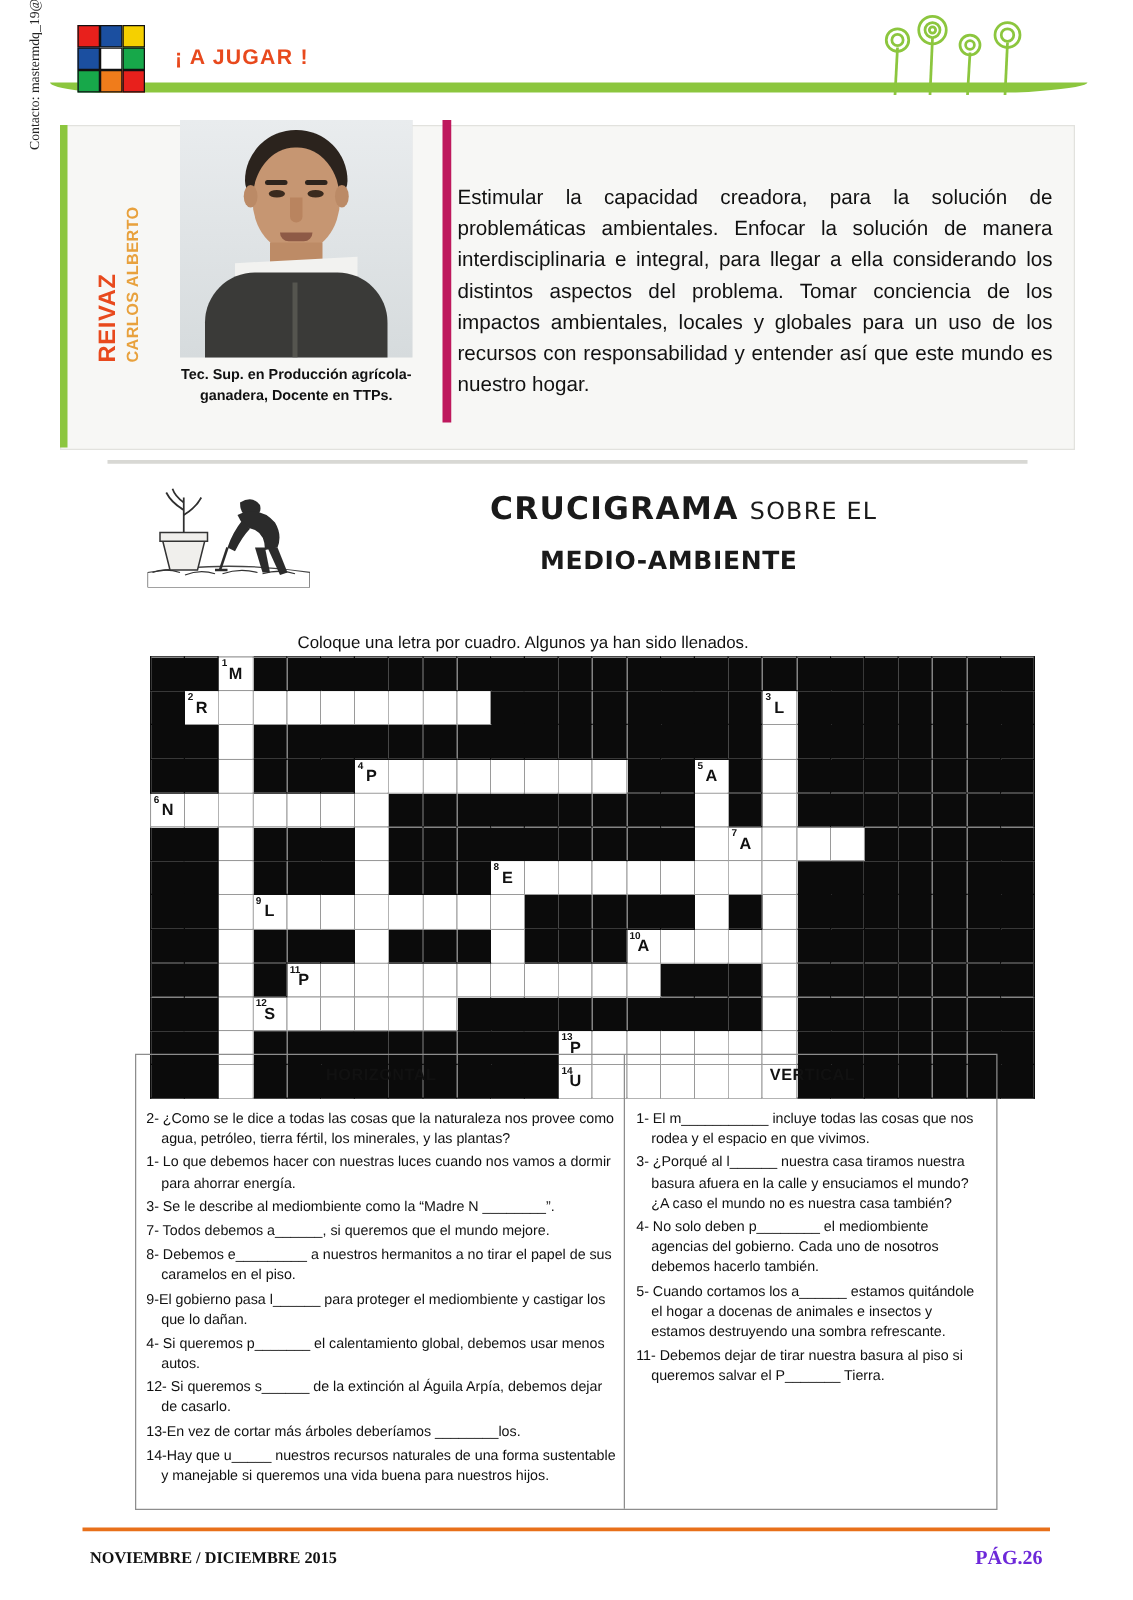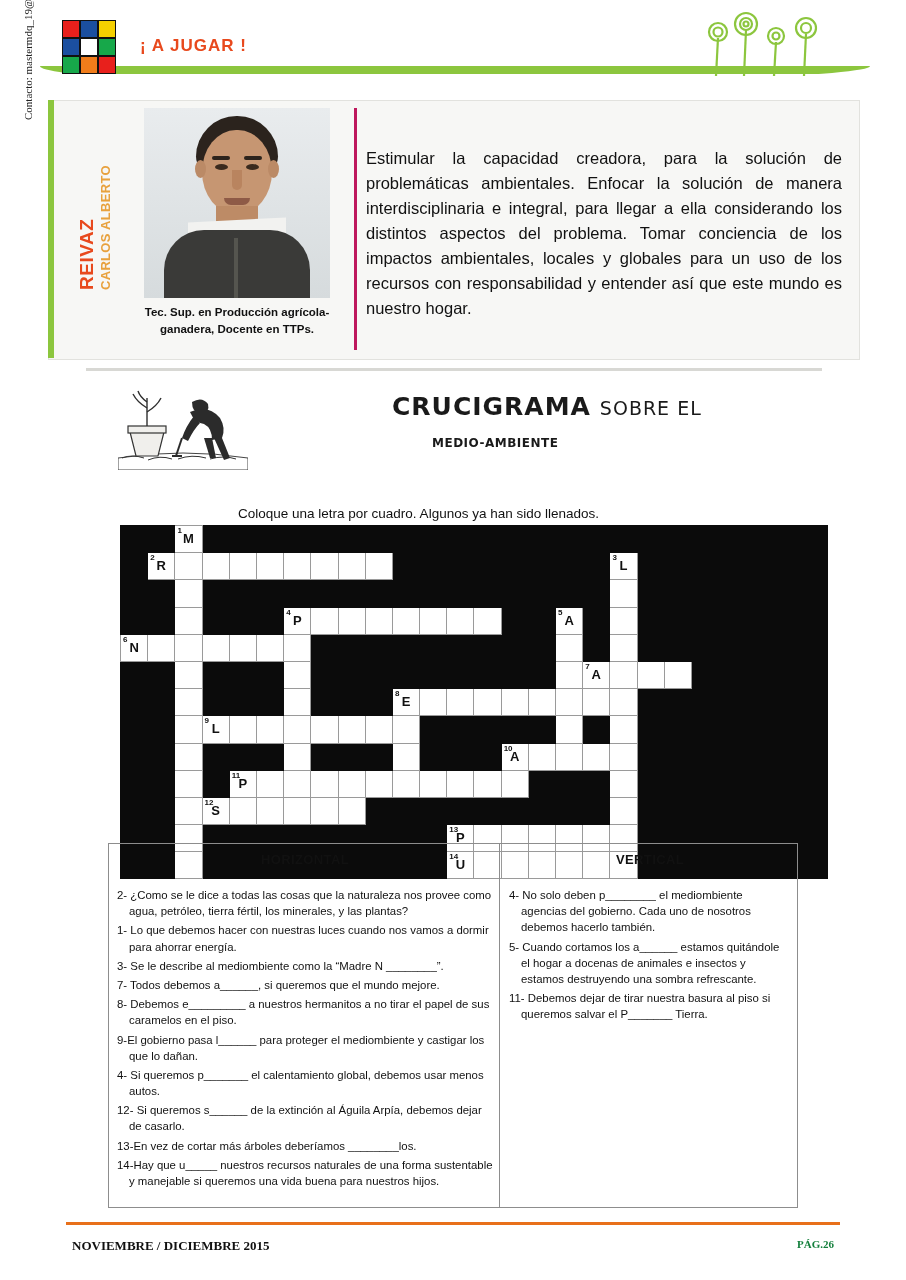--- a/index.html
+++ b/index.html
@@ -43,22 +43,22 @@
   }
   .name-vert{
     position:absolute;left:76px;top:290px;
     transform:rotate(-90deg);transform-origin:0 0;
     white-space:nowrap;
   }
   .name-vert .ln1{color:#e8491d;font-weight:bold;font-size:19px;letter-spacing:.5px;}
   .name-vert .ln2{color:#e8a13d;font-weight:bold;font-size:13px;letter-spacing:.3px;}
 
   .photo-wrap{
-    position:absolute;left:120px;top:108px;width:234px;height:242px;
-    border-right:3px solid #be185d;
+    position:absolute;left:120px;top:96px;width:234px;height:242px;
+    border-right:7px solid #be185d;
   }
   .photo{
     position:absolute;left:24px;top:0;width:186px;height:190px;
     background:#dfe2e4;overflow:hidden;
   }
   .photo .bg{position:absolute;inset:0;background:linear-gradient(180deg,#e9ecee 0%,#d6dbdd 100%);}
   .photo .hair{position:absolute;left:52px;top:8px;width:82px;height:58px;background:#2b231d;border-radius:42px 42px 18px 18px;}
   .photo .face{position:absolute;left:58px;top:22px;width:70px;height:84px;background:#c69672;border-radius:34px/42px;}
   .photo .ear-l{position:absolute;left:51px;top:52px;width:11px;height:18px;background:#bb8a66;border-radius:50%;}
   .photo .ear-r{position:absolute;left:124px;top:52px;width:11px;height:18px;background:#bb8a66;border-radius:50%;}
@@ -86,21 +86,21 @@
 
   
   .cw-sep{position:absolute;left:86px;top:368px;width:736px;height:3px;background:#d8d8d4;}
   .cw-art{position:absolute;left:118px;top:386px;width:130px;height:84px;}
   .cw-title1{
     position:absolute;left:392px;top:392px;font-size:25px;color:#1a1a1a;
     letter-spacing:1px;font-family:"DejaVu Sans", sans-serif;
   }
   .cw-title1 b{font-weight:bold;}
   .cw-title2{
-    position:absolute;left:432px;top:436px;font-size:12px;font-weight:bold;color:#1a1a1a;
+    position:absolute;left:432px;top:436px;font-size:20px;font-weight:bold;color:#1a1a1a;
     letter-spacing:.5px;font-family:"DejaVu Sans", sans-serif;
   }
   .cw-instr1{position:absolute;left:150px;top:482px;font-size:13.5px;color:#111;}
   .cw-instr1 b{font-weight:bold;}
   .cw-instr2{position:absolute;left:238px;top:506px;font-size:13.5px;color:#111;}
 
   
   .grid{position:absolute;left:120px;top:525px;border-collapse:collapse;}
   .grid td{
     width:26.2px;height:26.2px;border:1px solid #9a9a9a;
@@ -118,21 +118,21 @@
   .clues .divider{position:absolute;left:390px;top:0;width:1px;height:363px;background:#8d8d8d;}
   .clue-col{position:absolute;top:8px;}
   .clue-col.left{left:8px;width:376px;}
   .clue-col.right{left:400px;width:282px;}
   .clue-head{text-align:center;font-weight:bold;font-size:13px;color:#111;margin-bottom:20px;letter-spacing:.4px;}
   .clue{font-size:11.4px;line-height:1.42;color:#111;margin-bottom:3px;padding-left:12px;text-indent:-12px;}
 
   
   .foot-rule{position:absolute;left:66px;top:1222px;width:774px;height:3px;background:#e8701a;}
   .foot-left{position:absolute;left:72px;top:1238px;font-family:"Liberation Serif", serif;font-weight:bold;font-size:13px;color:#111;}
-  .foot-right{position:absolute;right:72px;top:1238px;font-family:"Liberation Serif", serif;font-weight:bold;font-size:11px;color:#15803d;}
+  .foot-right{position:absolute;right:72px;top:1238px;font-family:"Liberation Serif", serif;font-weight:bold;font-size:16px;color:#6d28d9;}
 </style>
 </head>
 <body>
 
 <div class="page">
 
   <div class="banner">
     <div class="banner-wave"></div>
     <div class="banner-wave2"></div>
 
@@ -680,20 +680,22 @@
           <div class="clue">4- Si queremos p_______ el calentamiento global, debemos usar menos autos.</div>
           <div class="clue">12- Si queremos s______ de la extinción al Águila Arpía, debemos dejar de casarlo.</div>
           <div class="clue">13-En vez de cortar más árboles deberíamos ________los.</div>
           <div class="clue">14-Hay que u_____ nuestros recursos naturales de una forma sustentable y manejable si queremos una vida buena para nuestros hijos.</div>
         </div>
     </div>
 
     <div class="clue-col right">
       <div class="clue-head">VERTICAL</div>
       <div id="v-clues">
+          <div class="clue">1- El m___________ incluye todas las cosas que nos rodea y el espacio en que vivimos.</div>
+          <div class="clue">3- ¿Porqué al l______ nuestra casa tiramos nuestra basura afuera en la calle y ensuciamos el mundo? ¿A caso el mundo no es nuestra casa también?</div>
           <div class="clue">4- No solo deben p________ el mediombiente agencias del gobierno.  Cada uno de nosotros debemos hacerlo también.</div>
           <div class="clue">5- Cuando cortamos los a______ estamos quitándole el hogar a docenas de animales e insectos y estamos destruyendo una sombra refrescante.</div>
           <div class="clue">11- Debemos dejar de tirar nuestra basura al piso si queremos salvar el P_______ Tierra.</div>
         </div>
     </div>
   </div>
 
   <div class="foot-rule"></div>
   <div class="foot-left">NOVIEMBRE / DICIEMBRE 2015</div>
   <div class="foot-right">PÁG.26</div>

